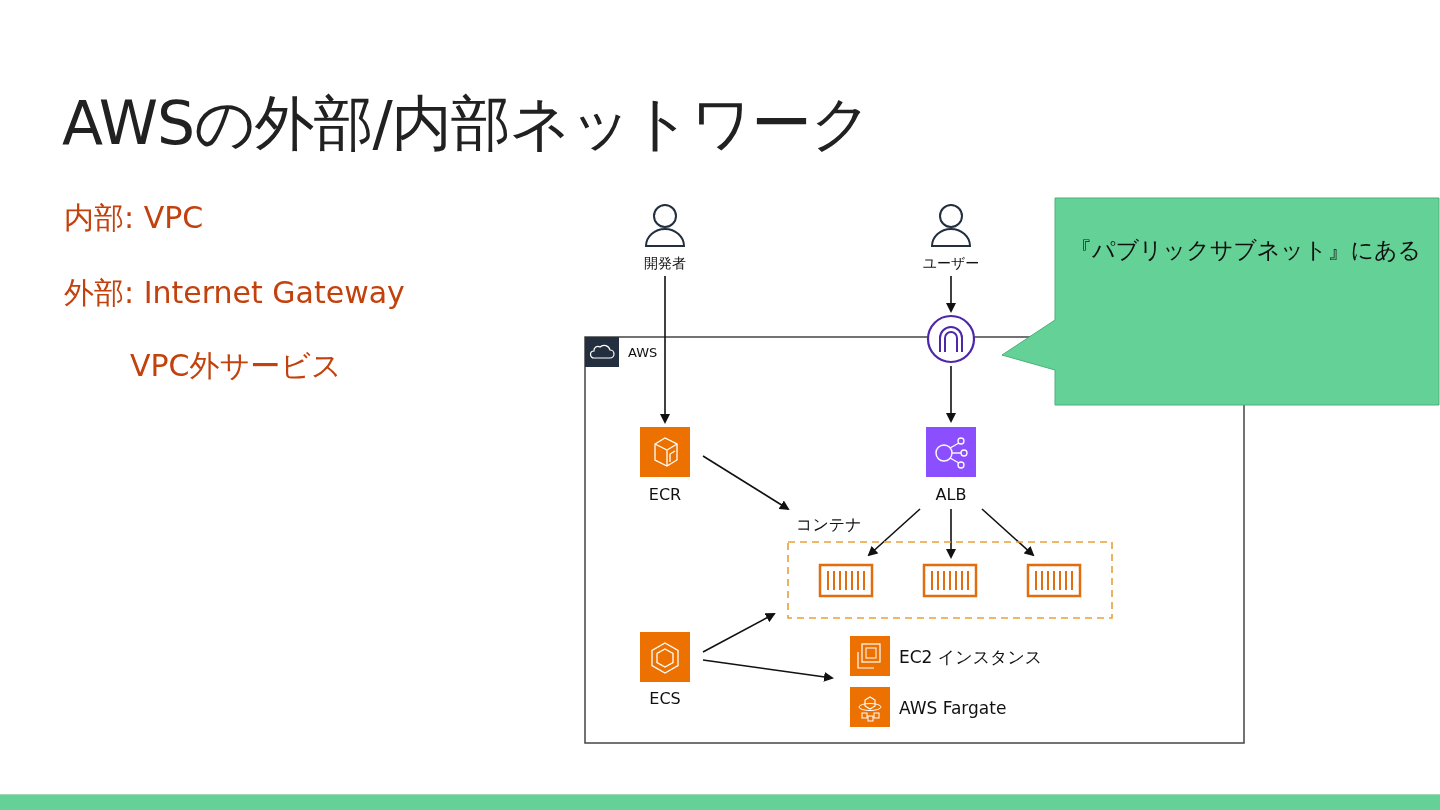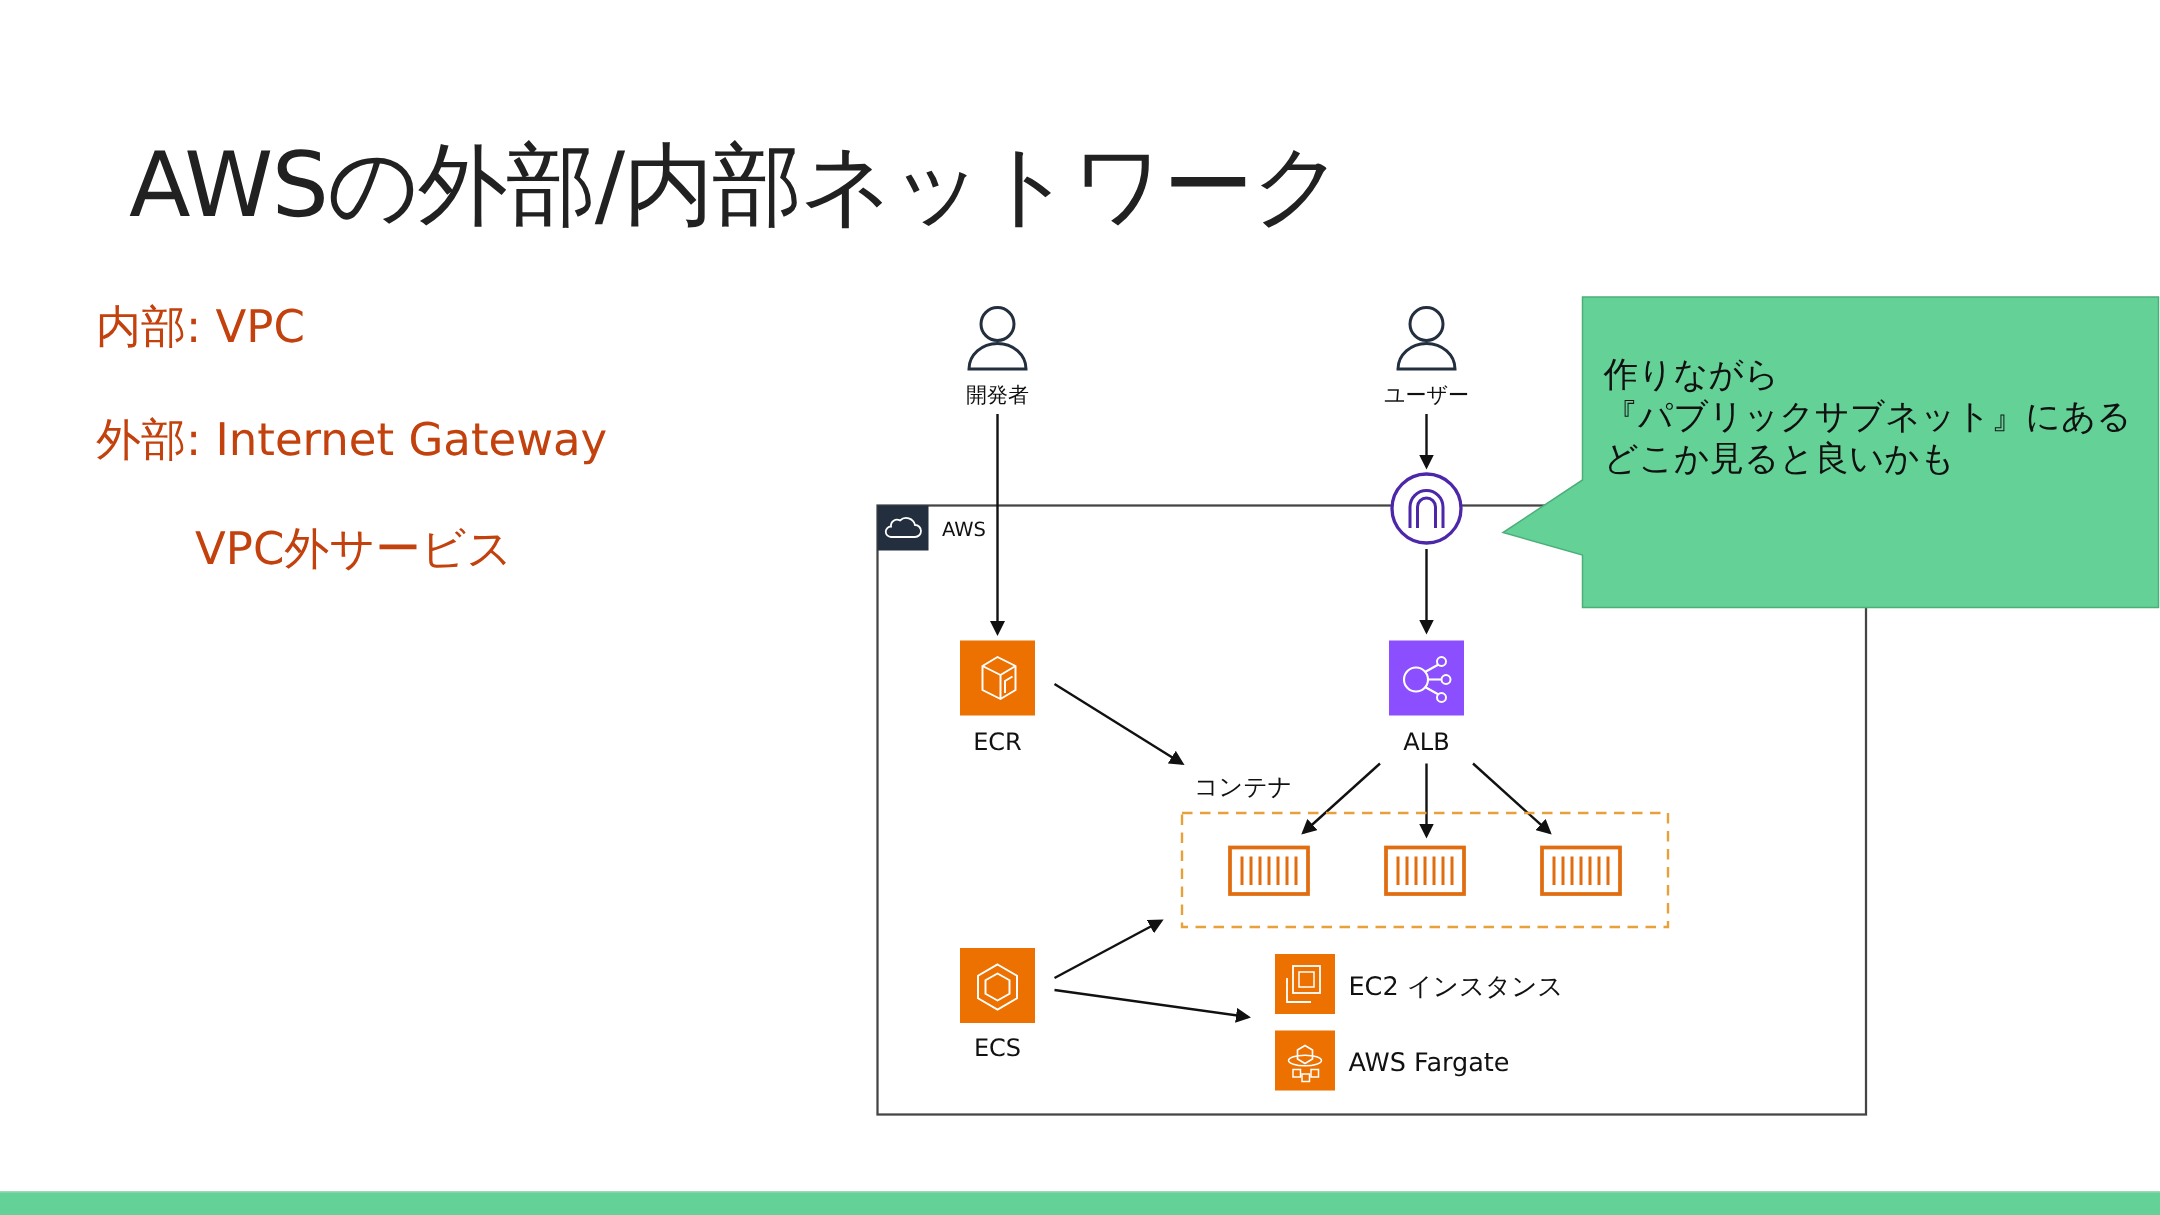--- a/index.html
+++ b/index.html
@@ -6,21 +6,20 @@
     body {
       width: 1440px; height: 810px; position: relative; overflow: hidden;
       background: #ffffff;
       font-family: "DejaVu Sans", "Liberation Sans", sans-serif;
     }
     .title {
       position: absolute; left: 62px; top: 84px;
       font-size: 60px; color: #212121; letter-spacing: -1px;
       font-family: "DejaVu Sans", sans-serif; font-weight: normal;
       white-space: nowrap;
-      margin-left: 24px;
     }
     .bullet {
       position: absolute; font-size: 30px; color: #c2410c; white-space: nowrap;
       font-family: "DejaVu Sans", sans-serif;
     }
     .b1 { left: 64px; top: 198px; }
     .b2 { left: 64px; top: 273px; }
     .b3 { left: 130px; top: 346px; }
     .footer-bar {
       position: absolute; left: 0; top: 794px; width: 1440px; height: 16px;
@@ -160,18 +159,16 @@
     <rect x="862" y="713" width="5" height="5" fill="none" stroke="#fff" stroke-width="1"></rect>
     <rect x="868" y="716" width="5" height="5" fill="none" stroke="#fff" stroke-width="1"></rect>
     <rect x="874" y="713" width="5" height="5" fill="none" stroke="#fff" stroke-width="1"></rect>
   </g>
   <text class="dlabel" x="899" y="714" font-size="17">AWS Fargate</text>
 
   <path d="M1055,198 H1439 V405 H1055 V370 L1002,355 L1055,320 Z" fill="#64d297" stroke="#4caf7a" stroke-width="1"></path>
 </svg>
 
 <div class="callout-text">
-  <div>作りながら</div>
   <div>『パブリックサブネット』にある</div>
-  <div>どこか見ると良いかも</div>
 </div>
 
 <div class="footer-bar"></div>
 
 </body></html>

